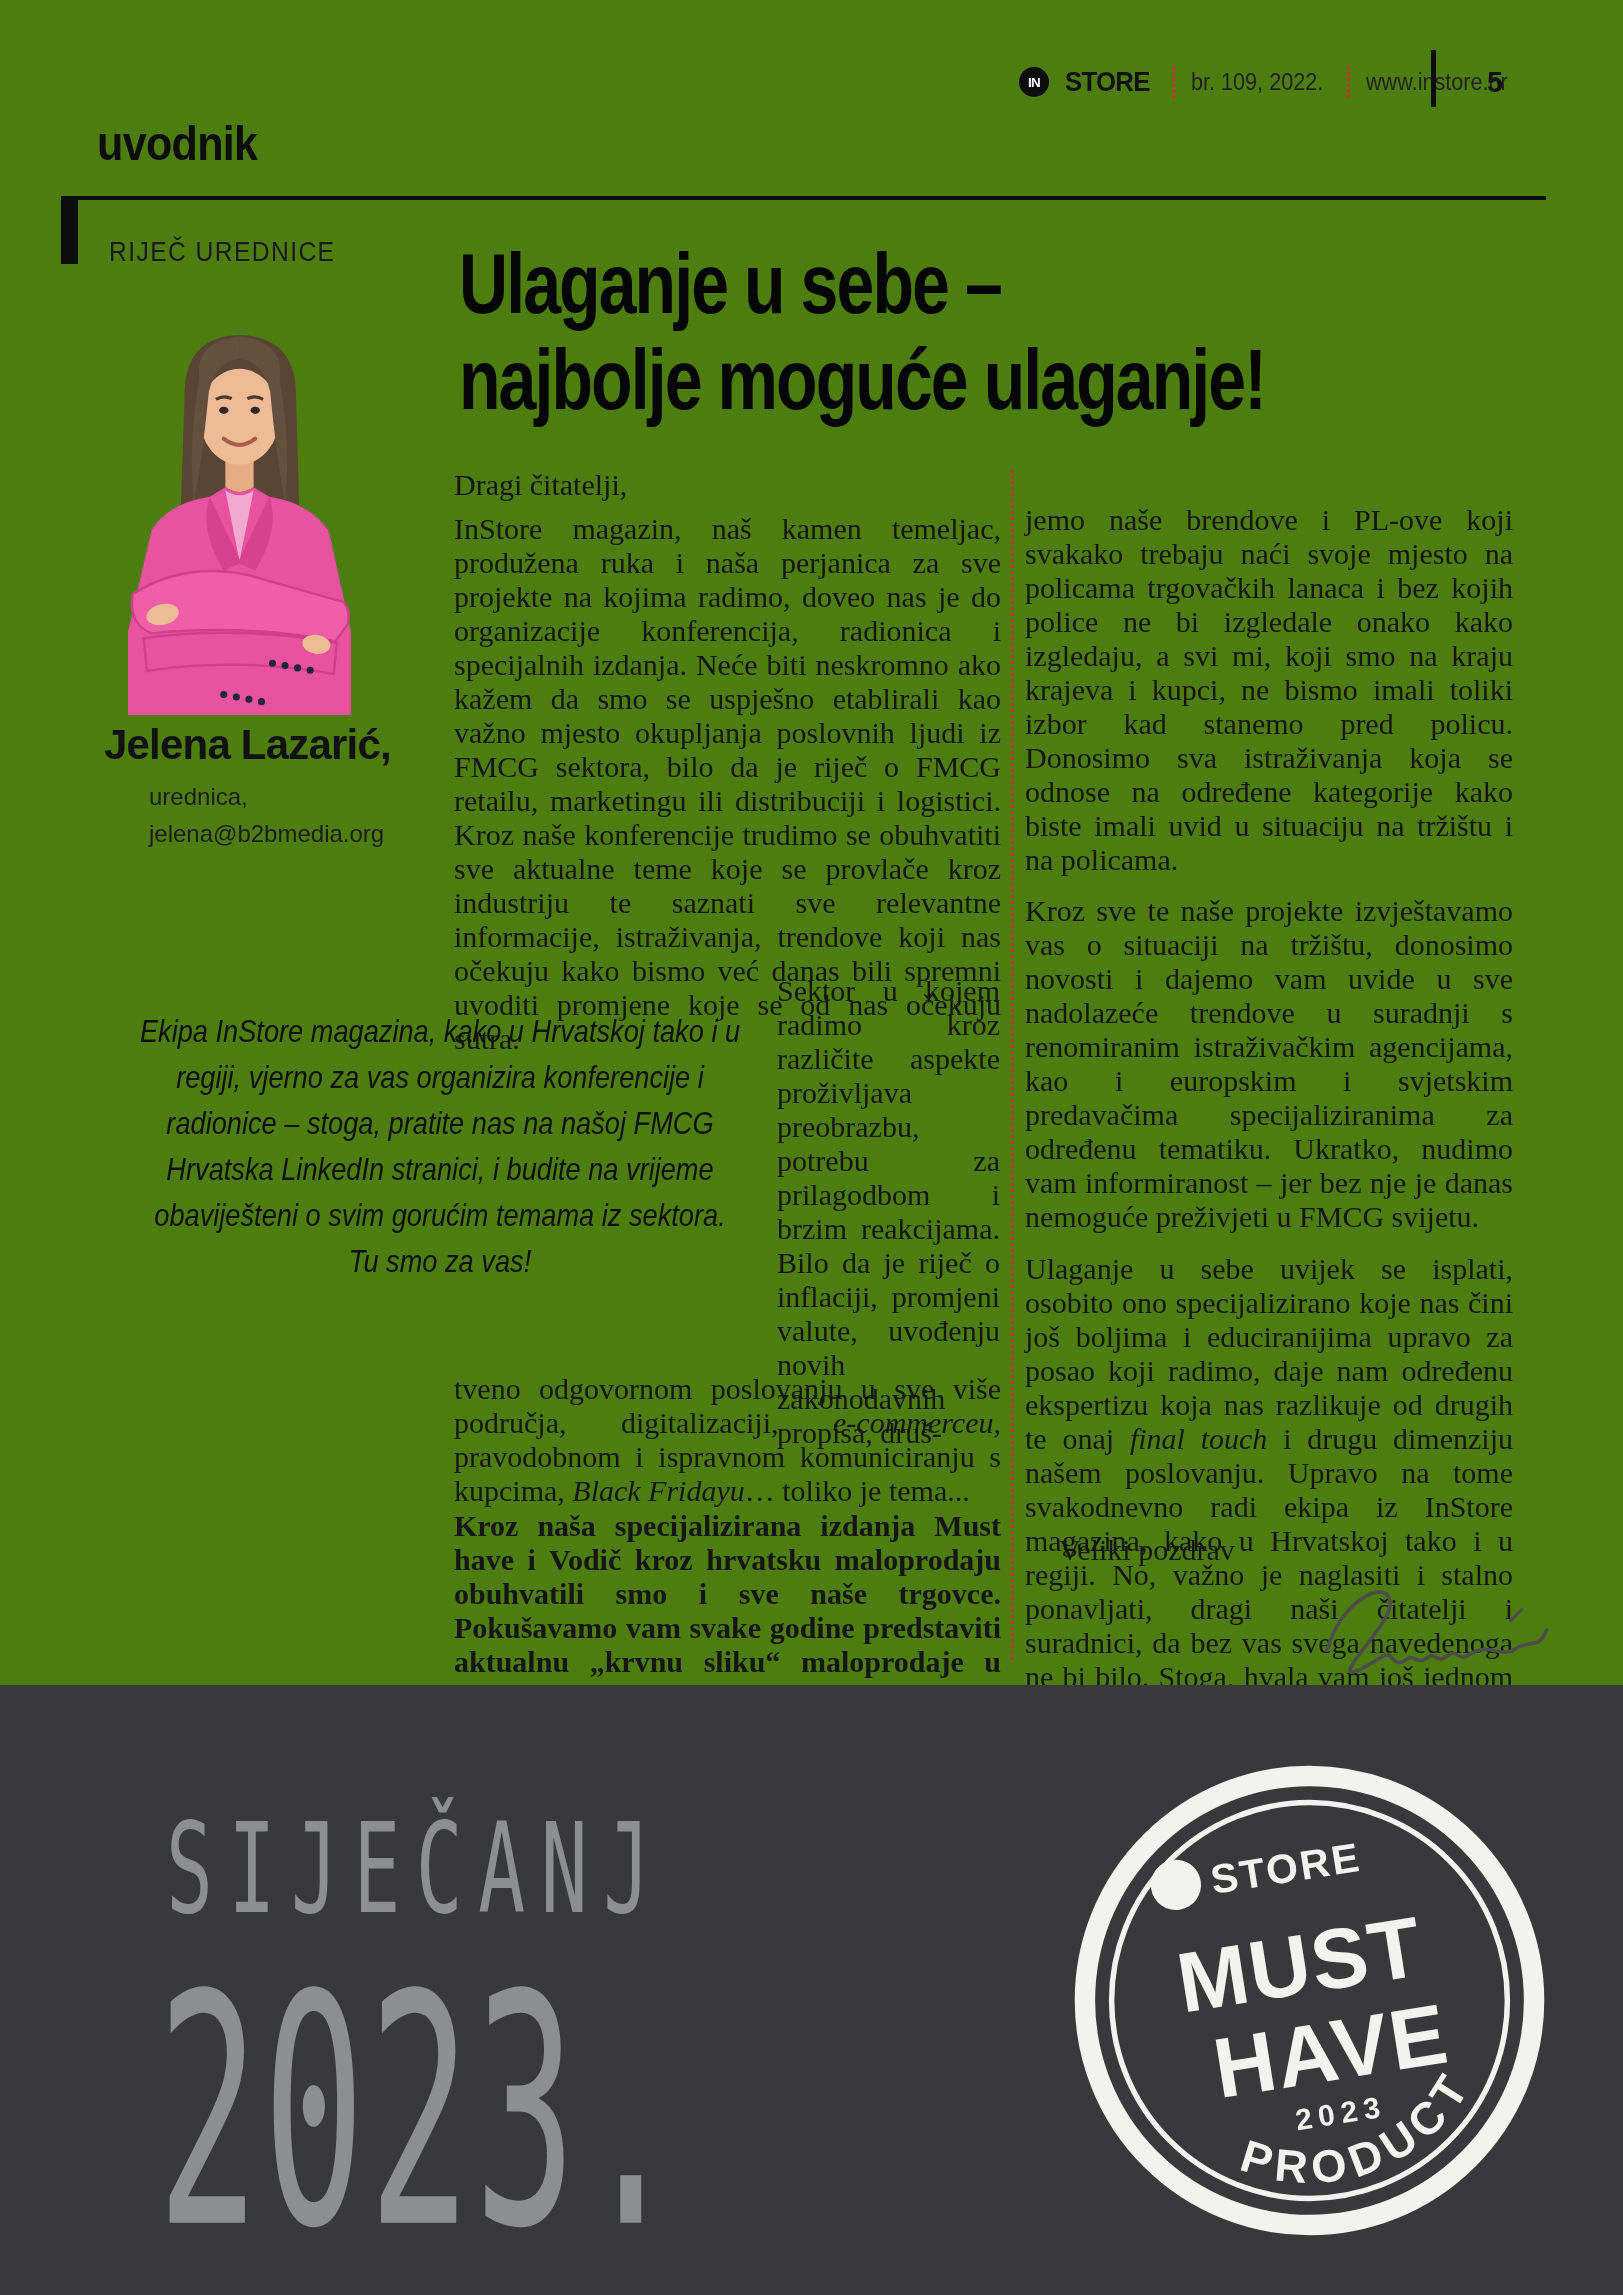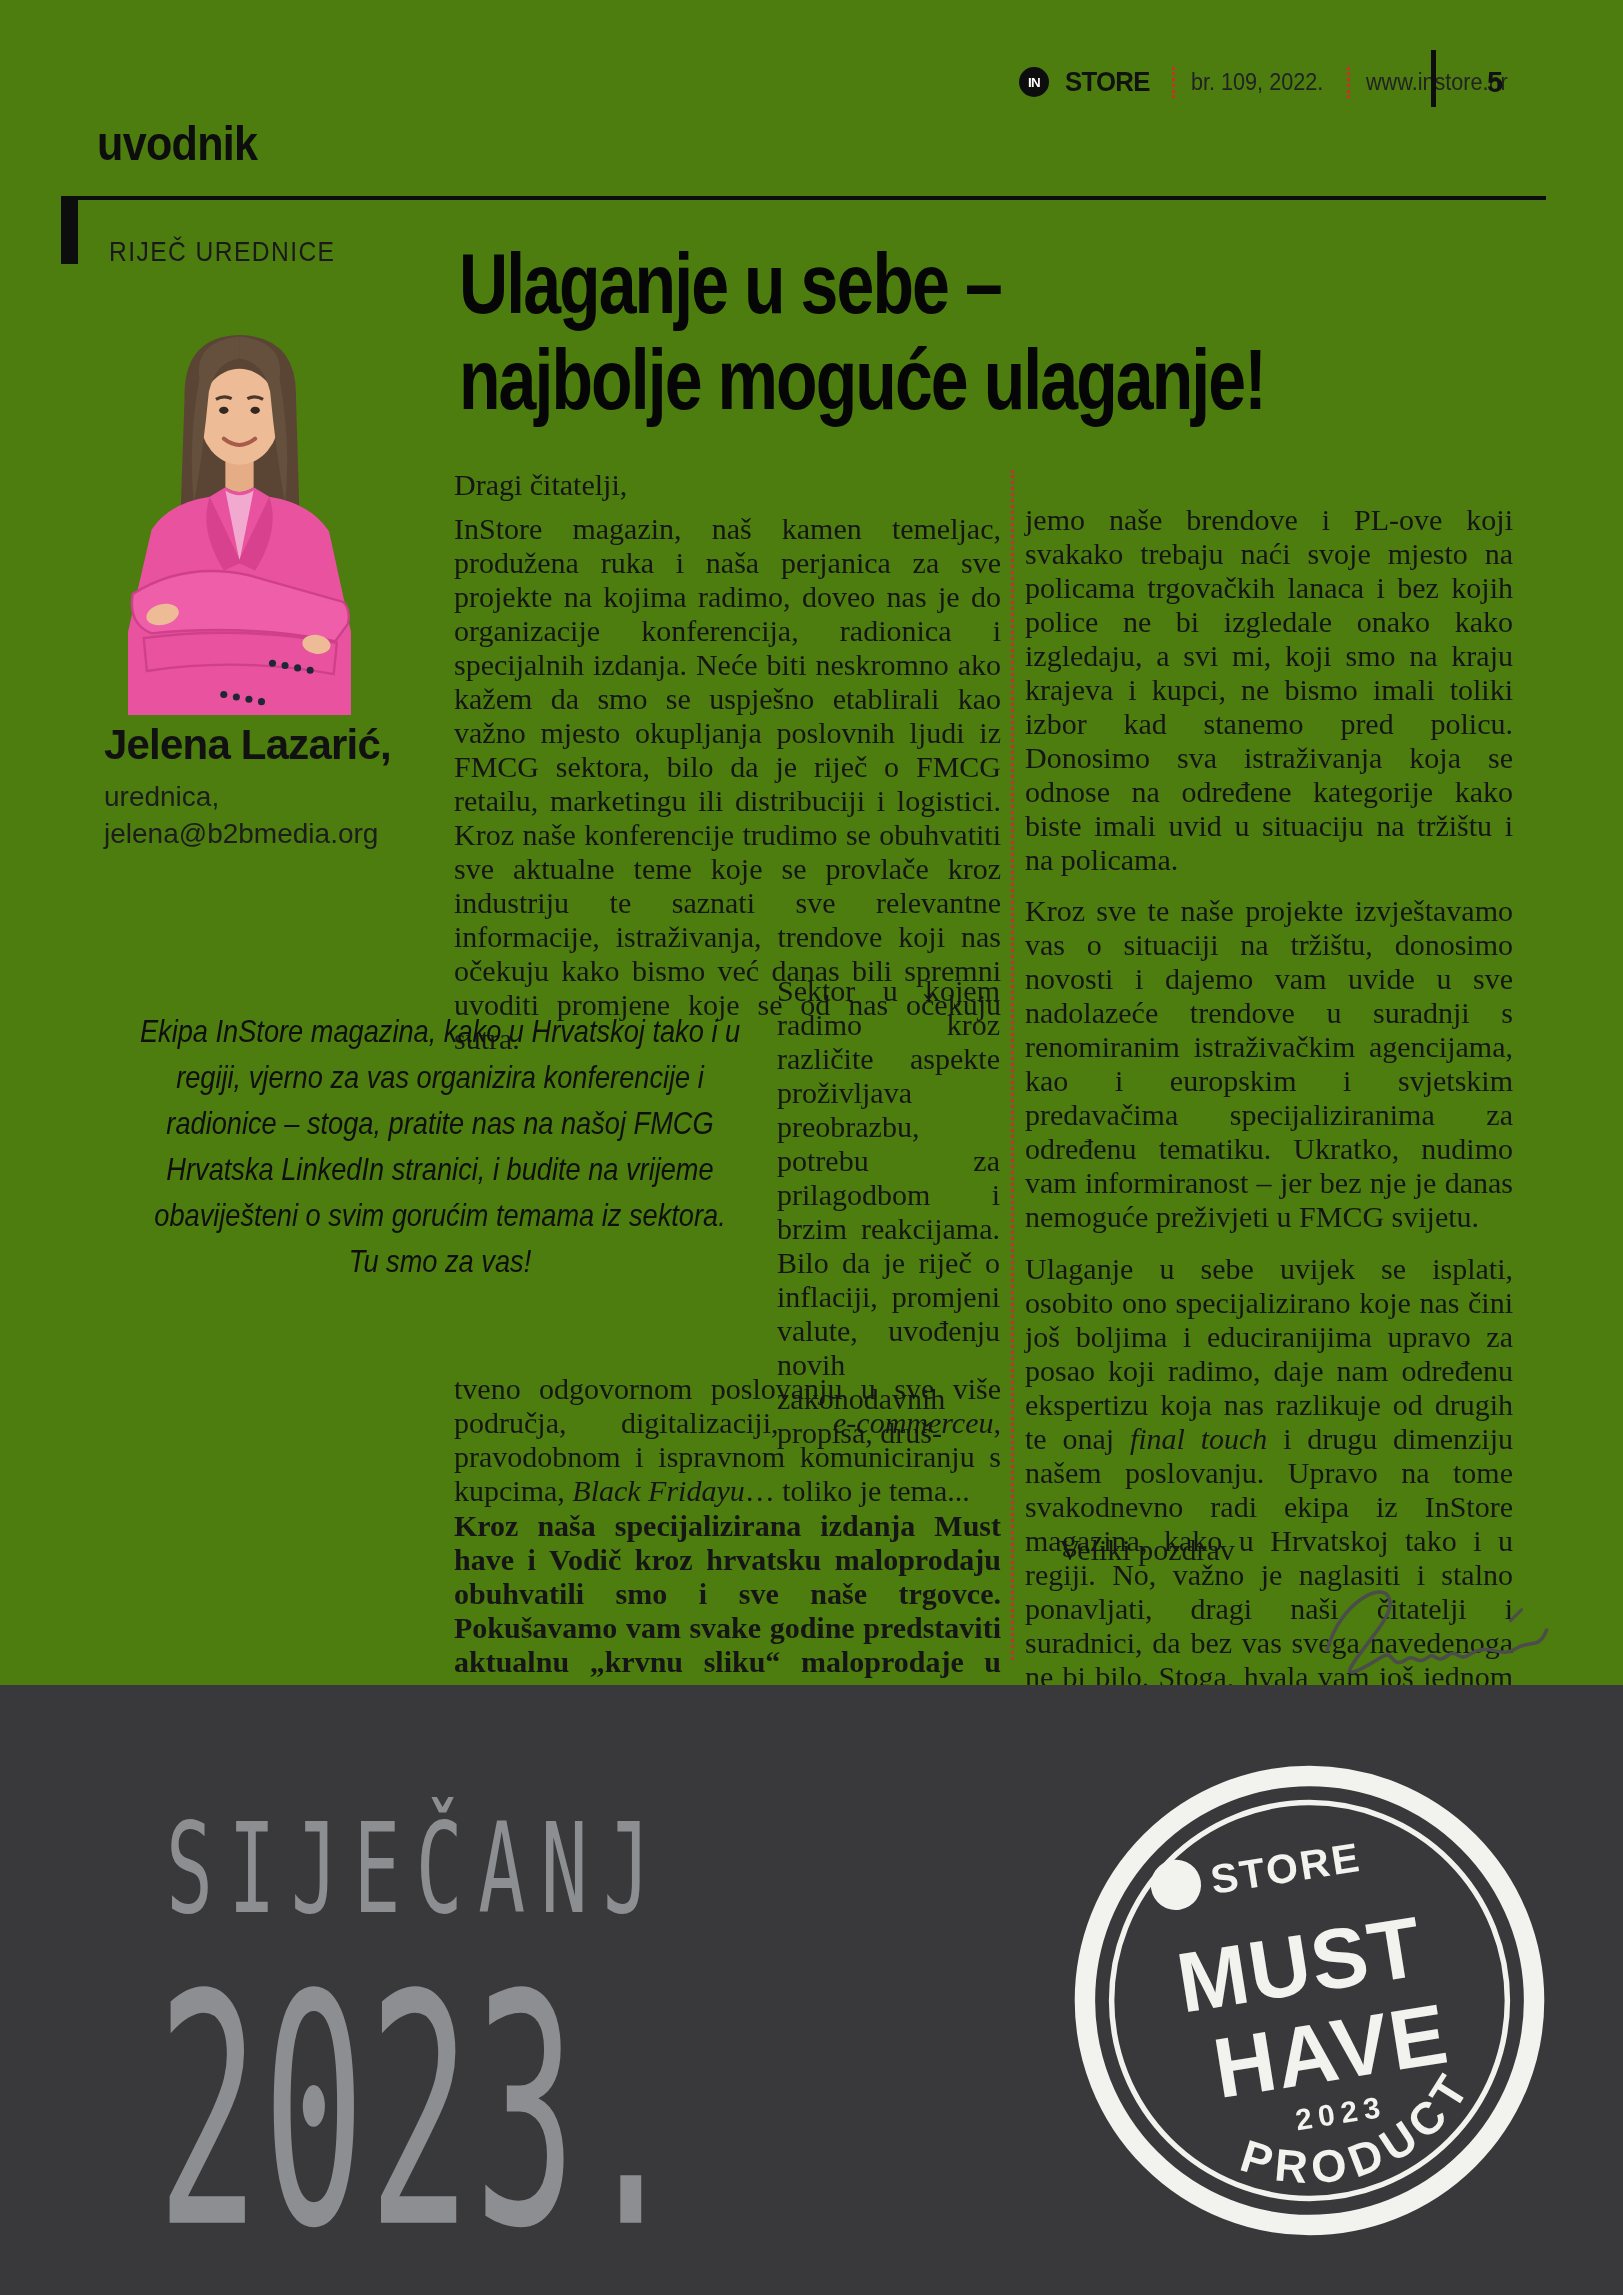--- a/index.html
+++ b/index.html
@@ -31,21 +31,21 @@
     position:absolute; top:236px; left:109px; font-size:28px; font-weight:300;
     letter-spacing:1.6px; transform:scaleX(.88); transform-origin:left top; color:#1a1a1a; white-space:nowrap;
   }
   
   .headline { position:absolute; top:236px; left:459px; transform:scaleX(.8); transform-origin:left top; }
   .headline div { font-size:85px; line-height:96px; font-weight:bold; letter-spacing:-2.4px; white-space:nowrap; color:#060606; }
   
   .photo { position:absolute; top:324px; left:106px; width:267px; height:391px; }
   .caption { position:absolute; top:721px; left:104px; }
   .caption .name { font-size:42px; font-weight:bold; letter-spacing:-0.8px; margin-bottom:9.4px; }
-  .caption .role, .caption .email { font-size:28px; font-weight:300; line-height:37px; color:#1c1c1c; }
+  .caption .role, .caption .email { font-size:24px; font-weight:300; line-height:37px; color:#1c1c1c;margin-left:45px; }
   
   .serif { font-family:"Liberation Serif", serif; font-size:30px; line-height:34px; text-align:justify; color:#151515; }
   .salutation { position:absolute; top:468px; left:454px; }
   .p1 { position:absolute; top:512px; left:454px; width:547px; }
   .quote {
     position:absolute; top:1008px; left:63px; width:754px; text-align:center;
     font-family:"Liberation Sans", sans-serif; font-style:italic; font-weight:300;
     font-size:32px; line-height:46px; color:#0f0f0f;
     transform:scaleX(.85); transform-origin:50% 0;
   }

